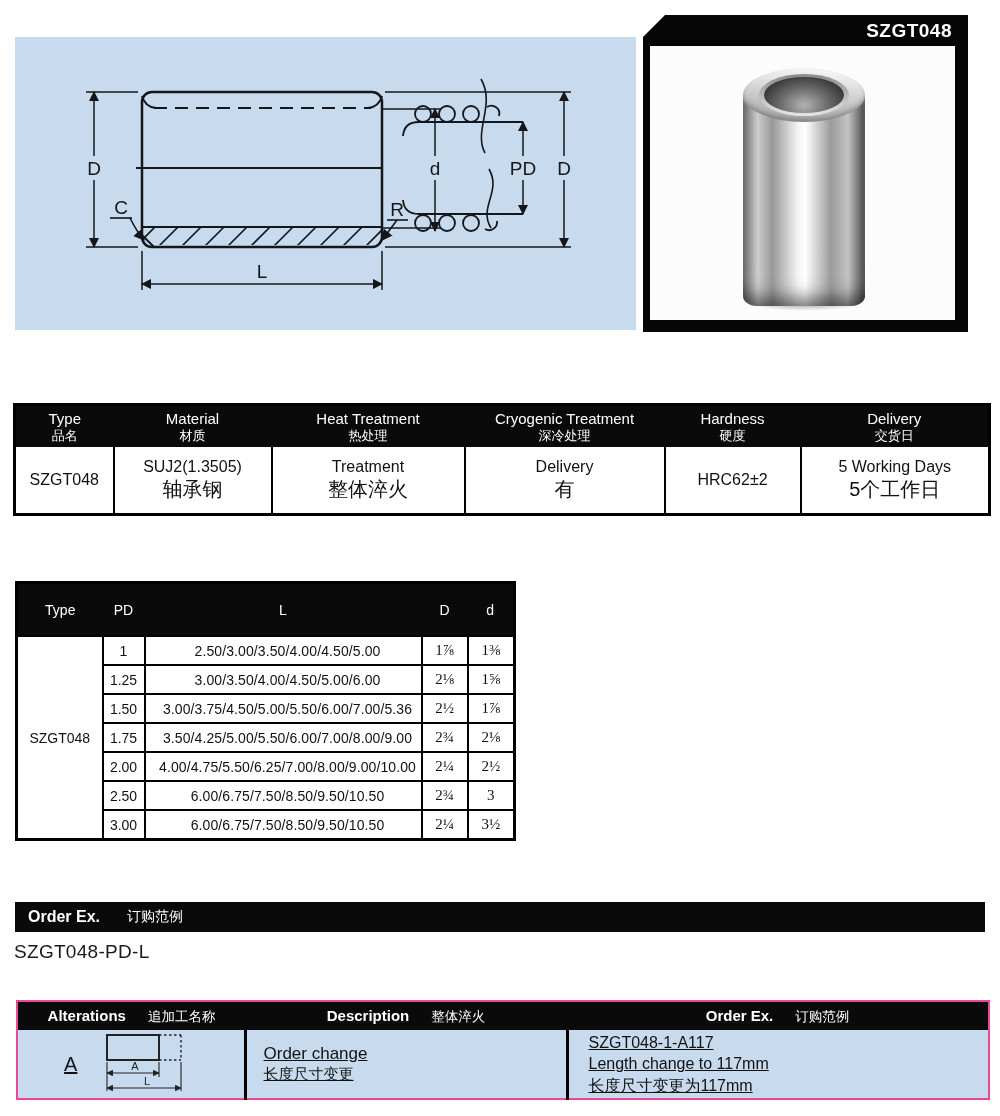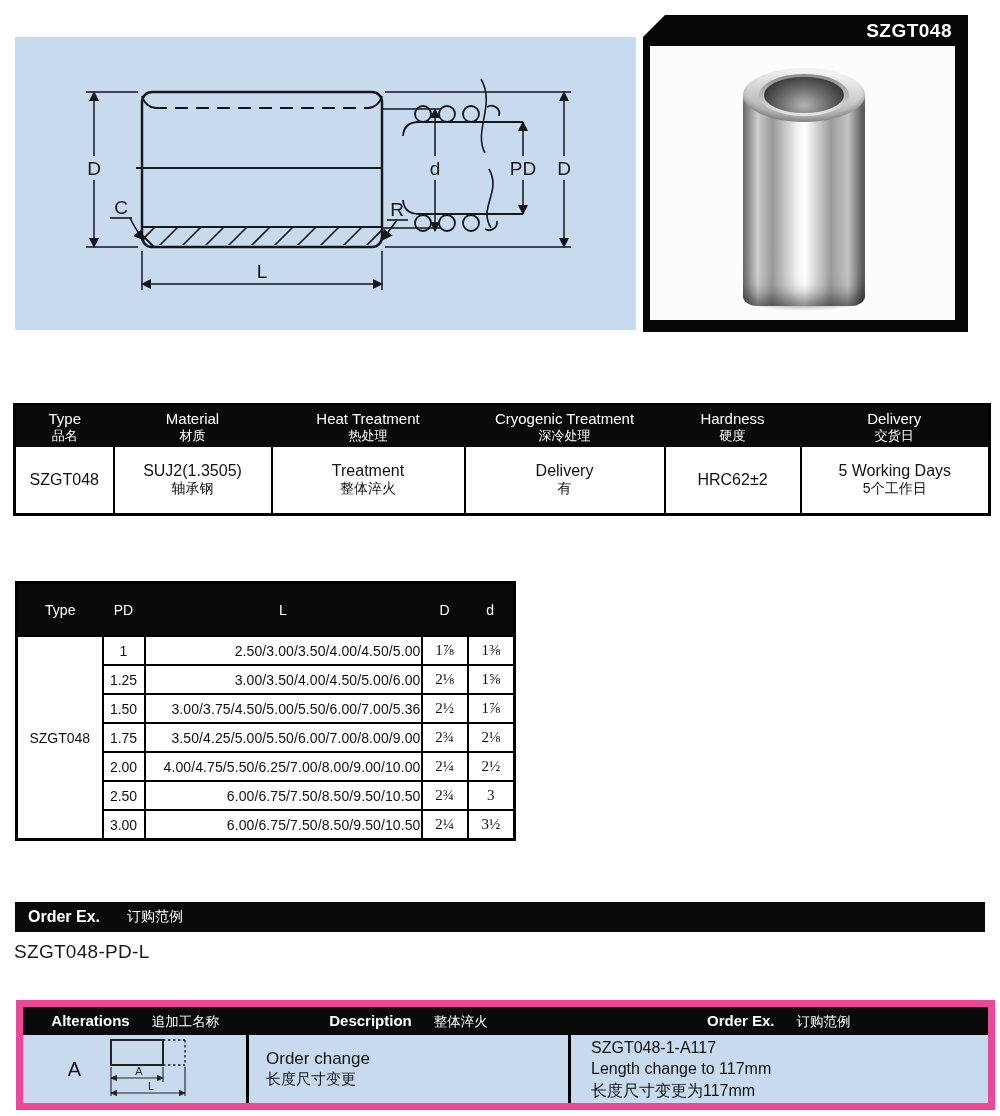--- a/index.html
+++ b/index.html
@@ -39,39 +39,39 @@
   table{border-collapse:collapse;table-layout:fixed;}
   th{font-weight:normal;}
 
   
   .spec{left:13px;top:403px;width:975px;border:3px solid #000;}
   .spec thead th{background:#0a0a0a;color:#fff;height:39px;padding:1px 0;}
   .spec .hdr-en{display:block;font-size:15px;line-height:1.2;}
   .spec .hdr-zh{display:block;font-size:13px;line-height:1.2;font-family:Liberation Serif, serif;}
   .spec tbody td{border-left:2px solid #000;height:64px;text-align:center;font-size:16px;background:#fff;}
   .spec tbody td:first-child{border-left:none;}
-  .spec .cell-zh{display:block;font-size:14px;margin-top:0;}
+  .spec .cell-zh{display:block;font-size:20px;margin-top:0;}
 
   
   .size{left:15px;top:581px;width:498px;border:3px solid #000;}
   .size thead th{background:#0a0a0a;color:#fff;height:49px;font-size:14px;}
   .size tbody td{border:2px solid #000;height:27px;font-size:14px;text-align:center;
                  padding:0;background:#fff;}
-  .size tbody td.lcol{text-align:right;padding-left:9px;letter-spacing:.1px;}
+  .size tbody td.lcol{text-align:center;padding-left:9px;letter-spacing:.1px;}
   .size tbody td.fr{font-size:15px;font-family:Liberation Serif, serif;}
 
   
   .orderbar{left:15px;top:902px;width:970px;height:30px;background:#0a0a0a;color:#fff;
             display:flex;align-items:center;padding-left:13px;box-sizing:border-box;}
   .ob-en{font-size:16px;font-weight:bold;}
   .ob-zh{font-size:14px;margin-left:27px;}
   .order-code{left:14px;top:941px;font-size:19px;color:#1a1a1a;letter-spacing:.3px;}
 
   
-  .alt{left:16px;top:1000px;width:972px;border:7px solid #ec4899;}
+  .alt{left:16px;top:1000px;width:972px;border:2px solid #ec4899;text-decoration:underline;}
   .alt thead th{background:#0a0a0a;color:#fff;height:26px;font-size:15px;font-weight:bold;}
   .alt thead .zh{font-weight:normal;font-size:13.5px;margin-left:22px;}
   .alt tbody td{background:#c8dbee;border-left:3px solid #000;height:66px;vertical-align:middle;}
   .alt tbody td:first-child{border-left:none;}
   .alt-c1{display:flex;align-items:center;justify-content:center;gap:28px;}
   .alt-code{font-size:20px;color:#15161a;}
   .alt-desc{padding-left:17px;}
   .alt-desc .l1{font-size:17px;}
   .alt-desc .l2{font-size:15px;margin-top:1px;}
   .alt-order{padding-left:20px;font-size:16px;line-height:1.32;}

